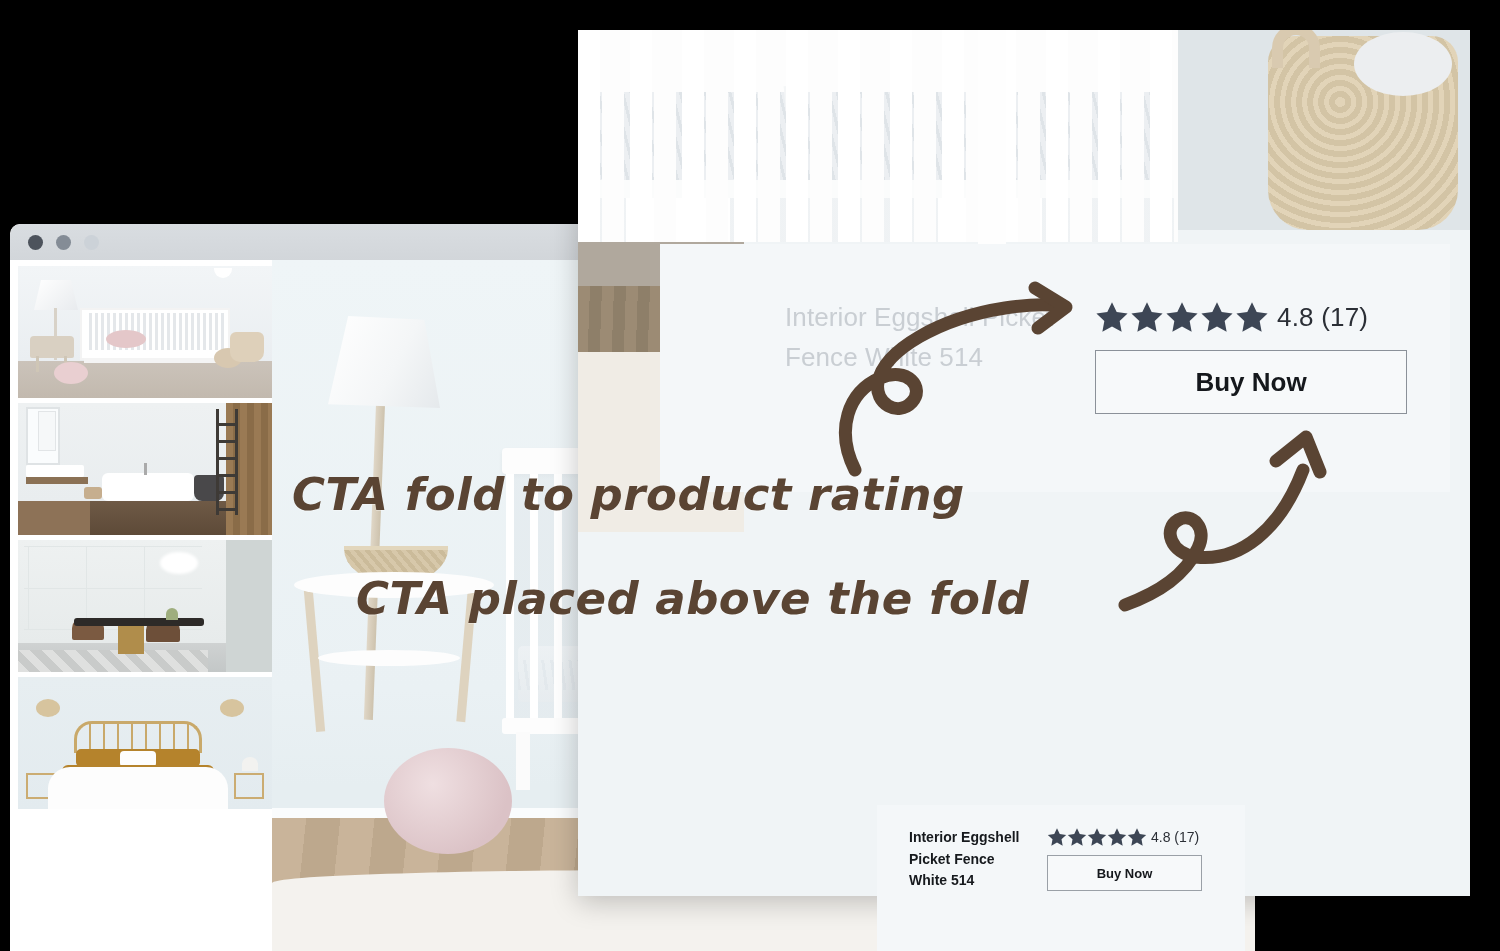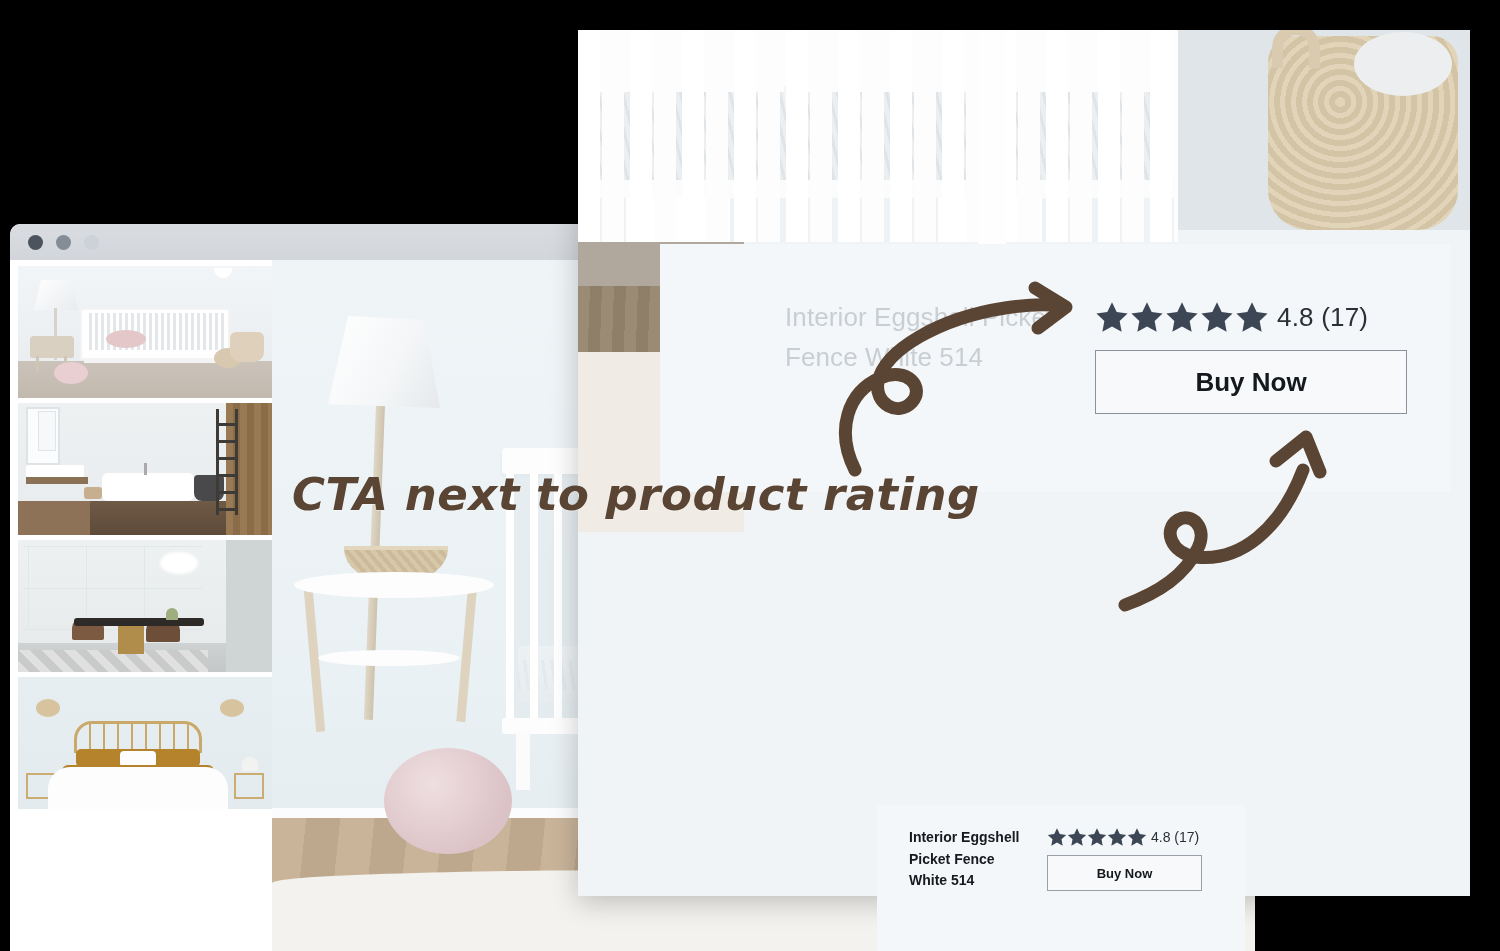--- a/index.html
+++ b/index.html
@@ -461,15 +461,16 @@
       <path d="M855,470 C835,430 848,392 880,378 C908,366 925,388 912,402
                C898,417 874,404 878,382 C884,350 940,318 1005,308 C1030,304 1048,304 1062,306"></path>
       <path d="M1035,288 L1066,307 L1038,328"></path>
 
       <path d="M1125,605 C1160,592 1185,575 1198,548 C1208,528 1192,512 1178,520
                C1163,529 1170,553 1196,557 C1240,562 1280,530 1303,470"></path>
       <path d="M1276,461 L1306,437 L1320,472"></path>
     </g>
   </svg>
 
-  <div class="anno anno-1">CTA next to product rating</div>
+  <div class="anno anno-1">CTA fold to product rating</div>
+  <div class="anno anno-2">CTA placed above the fold</div>
 
 </div>
 
 </body></html>

